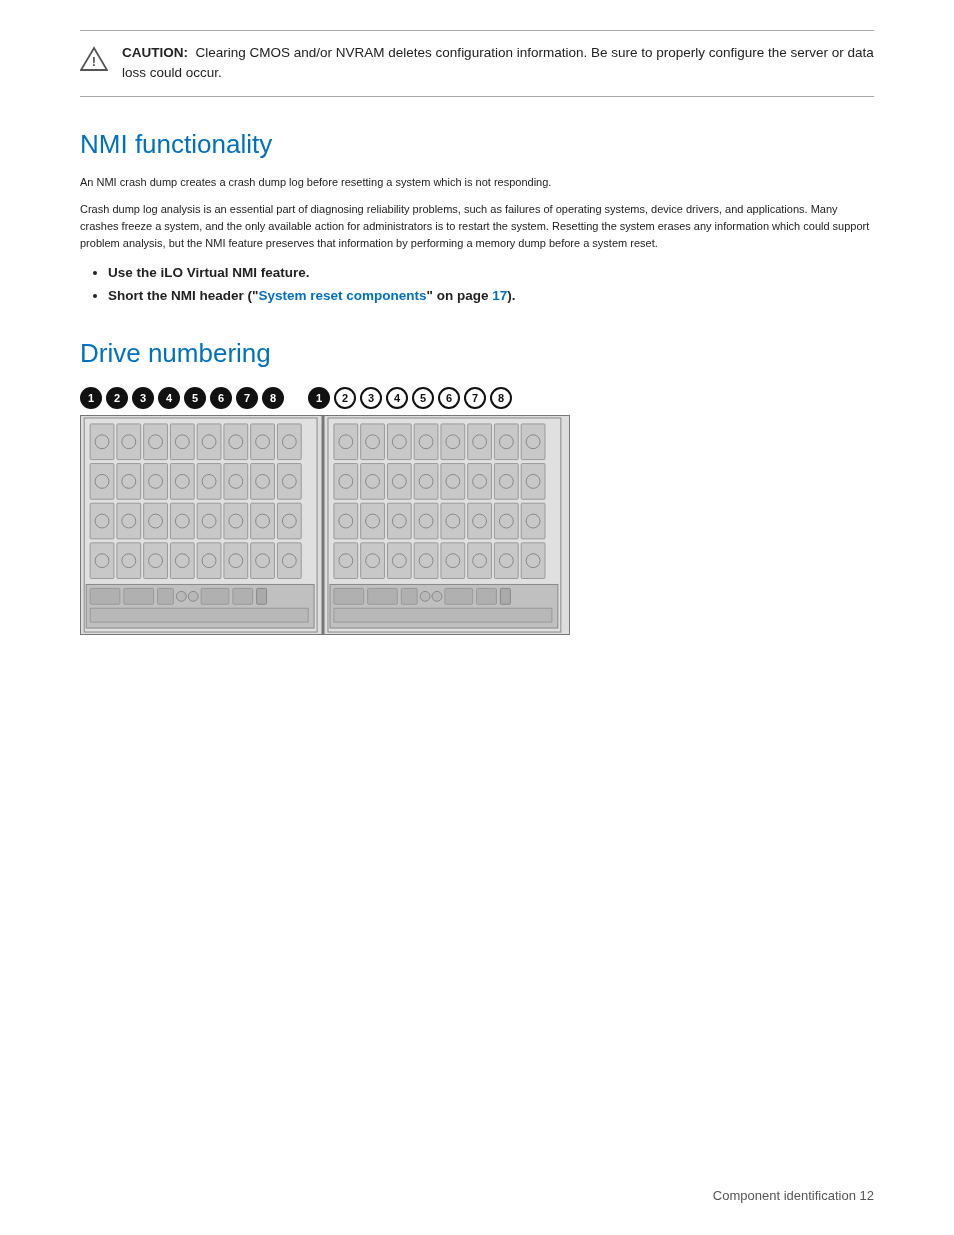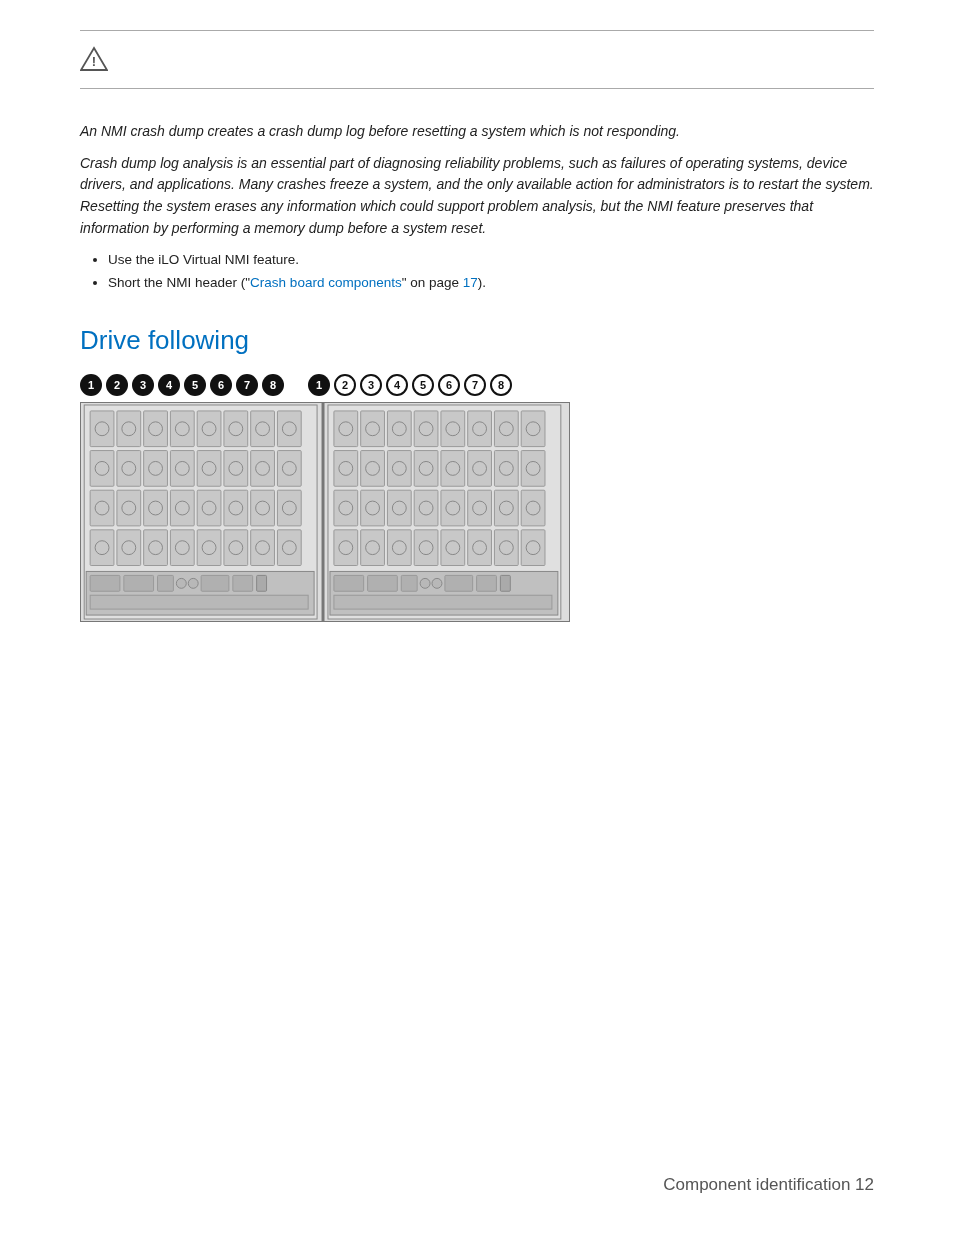--- a/index.html
+++ b/index.html
@@ -40,40 +40,40 @@
 
     .section-title {
       font-size: 26px;
       font-weight: normal;
       color: #0070c0;
       margin-bottom: 14px;
       margin-top: 10px;
     }
 
     .body-text {
-      font-size: 14px;
+      font-size: 11px;
       line-height: 1.55;
       color: #222;
       margin-bottom: 10px;
-      font-style: italic;
     }
 
     .link {
       color: #0070c0;
       text-decoration: none;
     }
 
     ul.bullet-list {
       margin: 8px 0 10px 28px;
     }
     ul.bullet-list li {
       font-size: 13.5px;
       line-height: 1.7;
       list-style-type: disc;
       color: #222;
+      font-weight: bold;
     }
 
     .drive-numbering-section {
       margin-top: 30px;
     }
 
     .drive-diagram-container {
       margin-top: 18px;
       display: flex;
       flex-direction: column;
@@ -119,40 +119,45 @@
 </head>
 <body>
 
 <div class="caution-box">
   <div>
     <svg class="caution-triangle" viewBox="0 0 28 28" xmlns="http://www.w3.org/2000/svg">
       <polygon points="14,3 27,25 1,25" fill="none" stroke="#555" stroke-width="1.8"></polygon>
       <text x="14" y="21" text-anchor="middle" font-size="13" font-weight="bold" fill="#555">!</text>
     </svg>
   </div>
+  <div class="caution-text">
+    <span class="caution-label">CAUTION:</span>
+    &nbsp;<span>Clearing CMOS and/or NVRAM deletes configuration information. Be sure to properly configure the server or data loss could occur.</span>
+  </div>
 </div>
 
 <div class="nmi-section">
+  <h2 class="section-title">NMI functionality</h2>
 
   <p class="body-text">An NMI crash dump creates a crash dump log before resetting a system which is not responding.</p>
 
   <p class="body-text">Crash dump log analysis is an essential part of diagnosing reliability problems, such as failures of operating systems, device drivers, and applications. Many crashes freeze a system, and the only available action for administrators is to restart the system. Resetting the system erases any information which could support problem analysis, but the NMI feature preserves that information by performing a memory dump before a system reset.</p>
 
 
   <ul class="bullet-list">
     <li>Use the iLO Virtual NMI feature.</li>
     <li>
-      <span>Short the NMI header ("</span><a class="link">Crash board components</a><span>" on page </span><a class="link">17</a><span>).</span>
+      <span>Short the NMI header ("</span><a class="link">System reset components</a><span>" on page </span><a class="link">17</a><span>).</span>
     </li>
   </ul>
 
 </div>
 
 <div class="drive-numbering-section">
-  <h2 class="section-title">Drive following</h2>
+  <h2 class="section-title">Drive numbering</h2>
 
   <div class="drive-diagram-container">
 
     <div class="labels-row">
 
       <div class="half-labels">
         <span class="num-badge">1</span>
         <span class="num-badge">2</span>
         <span class="num-badge">3</span>
         <span class="num-badge">4</span>
@@ -340,13 +345,13 @@
         <circle cx="358" cy="182" r="5" fill="#b8b8b8" stroke="#888" stroke-width="1"></circle>
         <rect x="366" y="174" width="28" height="16" fill="#b0b0b0" stroke="#999" stroke-width="1" rx="1"></rect>
         <rect x="398" y="174" width="20" height="16" fill="#b0b0b0" stroke="#999" stroke-width="1" rx="1"></rect>
         <rect x="422" y="174" width="10" height="16" fill="#aaa" stroke="#888" stroke-width="1" rx="1"></rect>
         <rect x="254" y="194" width="220" height="14" fill="#b8b8b8" stroke="#999" stroke-width="1"></rect>
       </svg>
     </div>
   </div>
 </div>
 
-<div style="position: fixed; bottom: 40px; right: 80px; font-size: 17px; color: #555;">Component identification    12</div>
+<div style="position: fixed; bottom: 32px; right: 80px; font-size: 13px; color: #555;">Component identification    12</div>
 
 </body></html>

